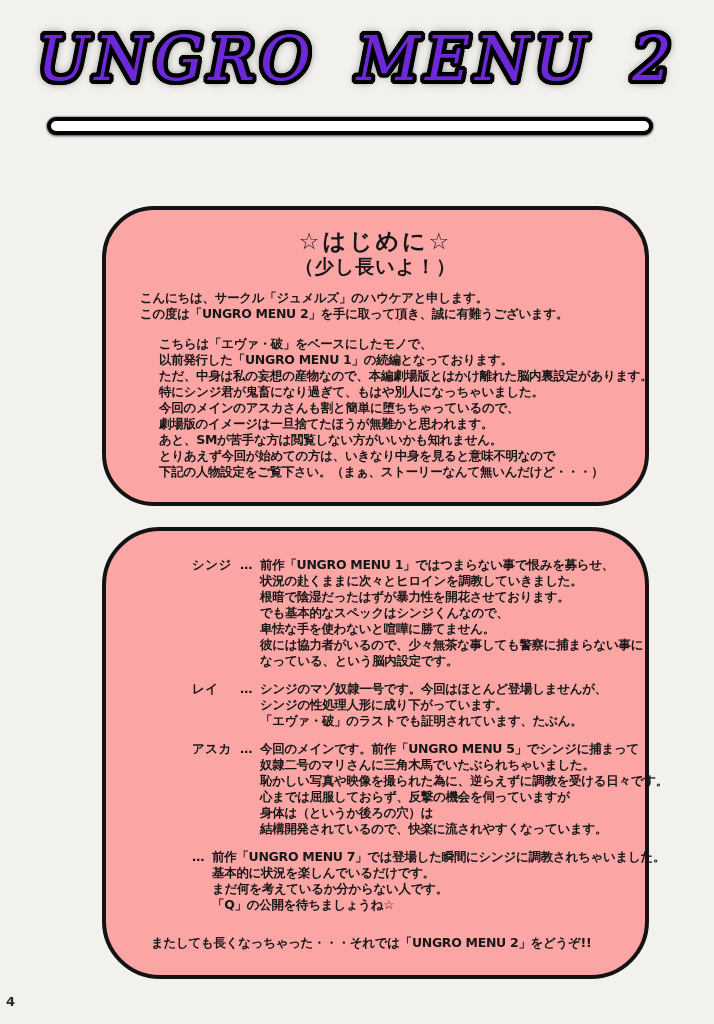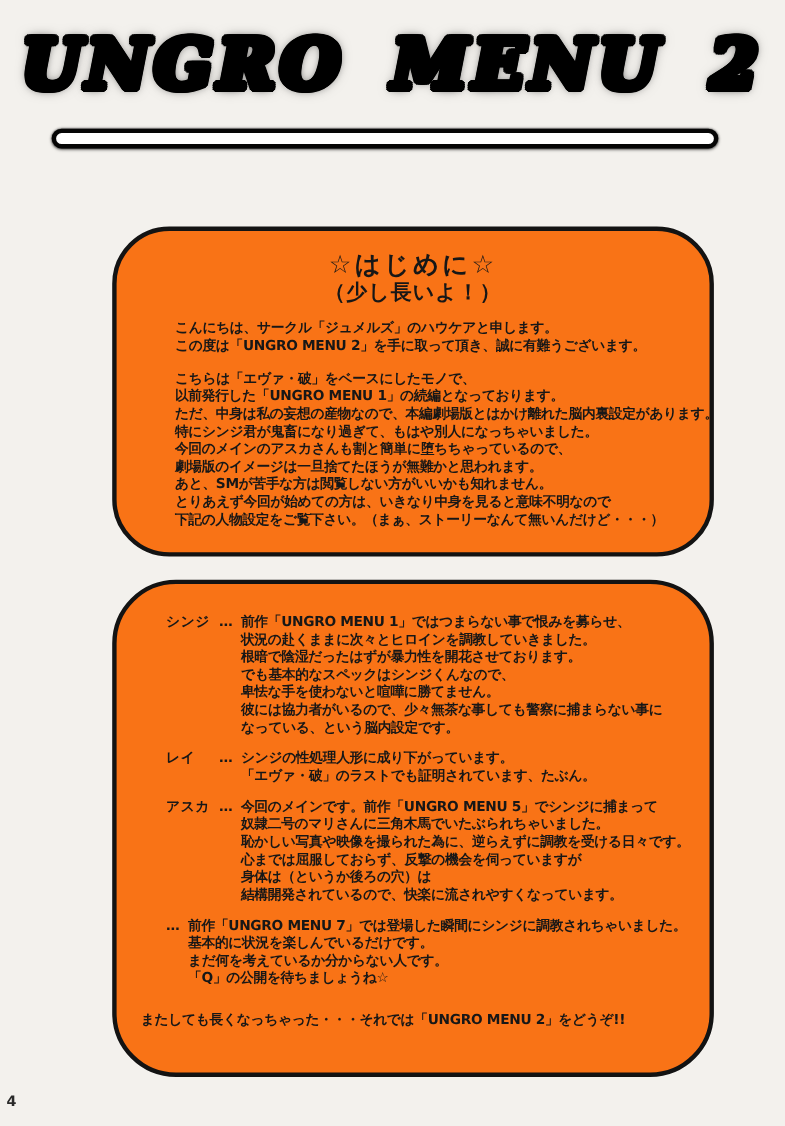--- a/index.html
+++ b/index.html
@@ -12,82 +12,82 @@
     overflow:hidden;
   }
   
   .title-wrap {
     position:absolute; top:16px; left:0; width:714px;
     text-align:center;
   }
   .title-text {
     display:inline-block;
     font-family:"DejaVu Serif", serif;
-    font-style:italic; font-weight:bold;
+    font-style:italic; font-weight:normal;
     font-size:62px; line-height:86px;
     letter-spacing:5px; word-spacing:16px;
-    color:#000000;
+    color:#6d28d9;
     text-shadow:
       -3px -3px 0 #000, 3px -3px 0 #000, -3px 3px 0 #000, 3px 3px 0 #000,
       -4px 0 0 #000, 4px 0 0 #000, 0 -4px 0 #000, 0 4px 0 #000,
       -2px -4px 0 #000, 2px -4px 0 #000, -2px 4px 0 #000, 2px 4px 0 #000,
       -4px -2px 0 #000, 4px -2px 0 #000, -4px 2px 0 #000, 4px 2px 0 #000,
       0 0 7px rgba(0,0,0,.85), 0 0 12px rgba(0,0,0,.6);
   }
   .title-underline {
     position:absolute; top:117px; left:47px;
     width:598px; height:10px;
     background:#ffffff;
     border:4px solid #050505;
     border-radius:10px;
     box-shadow:0 1px 3px rgba(0,0,0,.55), 0 0 2px rgba(0,0,0,.8);
   }
   
   .rbox {
     position:absolute;
     border:4px solid #131313;
     border-radius:52px;
-    background:#f97316;
+    background:#fca5a5;
     box-sizing:border-box;
   }
   .box-intro { left:102px; top:206px; width:547px; height:300px; }
   .box-chars { left:102px; top:527px; width:547px; height:452px; border-radius:58px; }
 
   
   .intro-heading {
     margin-top:18px; text-align:center;
     font-size:23px; font-weight:bold; letter-spacing:3px;
     line-height:27px;
   }
   .intro-sub {
     text-align:center; font-size:19px; font-weight:bold;
     letter-spacing:1px; line-height:18px; margin-top:2px;
   }
   .jp-line {
     font-size:12.5px; font-weight:bold;
     line-height:16px; letter-spacing:-0.3px;
     white-space:nowrap;
   }
-  .intro-para1 { margin:15px 8px 0 53px; }
+  .intro-para1 { margin:15px 8px 0 34px; }
   .intro-para2 { margin:14px 8px 0 53px; }
 
   
-  .char-entries { margin-top:26px; }
+  .char-entries { margin-top:26px;margin-left:41px; }
   .char-entry { display:flex; margin:0 6px 12px 45px; }
   .char-name {
     flex:0 0 48px;
     font-size:12.5px; font-weight:bold; letter-spacing:0.5px;
     line-height:16px; white-space:nowrap;
   }
   .char-dots {
     flex:0 0 20px;
     font-size:12.5px; font-weight:bold; line-height:16px;
   }
   .char-lines { flex:1 1 auto; min-width:0; }
-  .chars-closing { margin:22px 6px 0 22px; }
+  .chars-closing { margin:22px 6px 0 45px; }
 
   
   .page-number {
     position:absolute; left:6px; top:994px;
     font-size:13px; font-weight:bold; color:#2a2a2a;
   }
 </style>
 </head>
 <body>
 
@@ -132,20 +132,21 @@
           <div class="jp-line">卑怯な手を使わないと喧嘩に勝てません。</div>
           <div class="jp-line">彼には協力者がいるので、少々無茶な事しても警察に捕まらない事に</div>
           <div class="jp-line">なっている、という脳内設定です。</div>
         </div>
       </div>
 
       <div class="char-entry">
         <div class="char-name">レイ</div>
         <div class="char-dots">…</div>
         <div class="char-lines">
+          <div class="jp-line">シンジのマゾ奴隷一号です。今回はほとんど登場しませんが、</div>
           <div class="jp-line">シンジの性処理人形に成り下がっています。</div>
           <div class="jp-line">「エヴァ・破」のラストでも証明されています、たぶん。</div>
         </div>
       </div>
 
       <div class="char-entry">
         <div class="char-name">アスカ</div>
         <div class="char-dots">…</div>
         <div class="char-lines">
           <div class="jp-line">今回のメインです。前作「UNGRO MENU 5」でシンジに捕まって</div>

